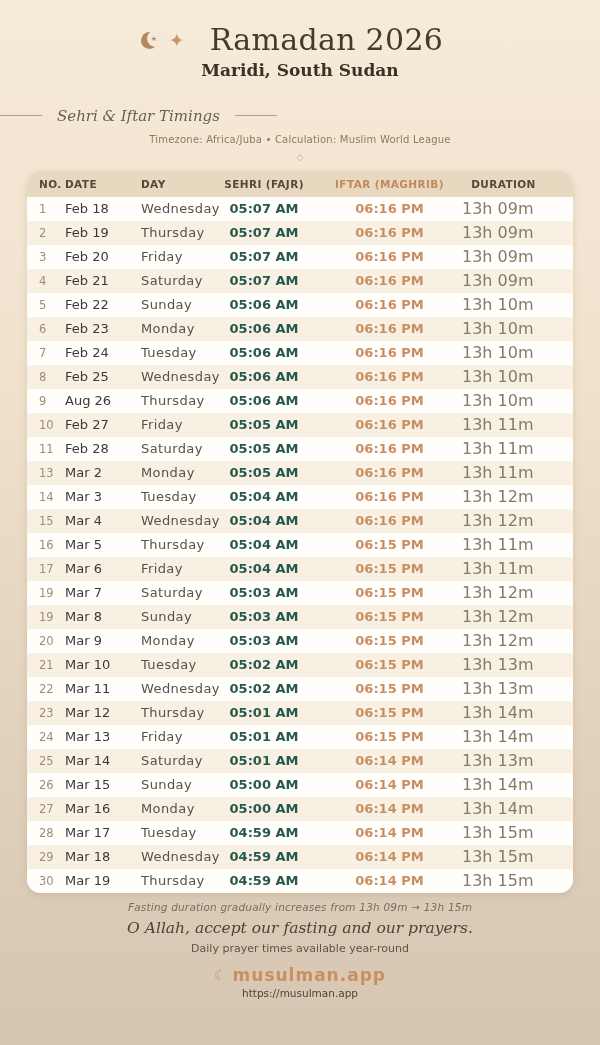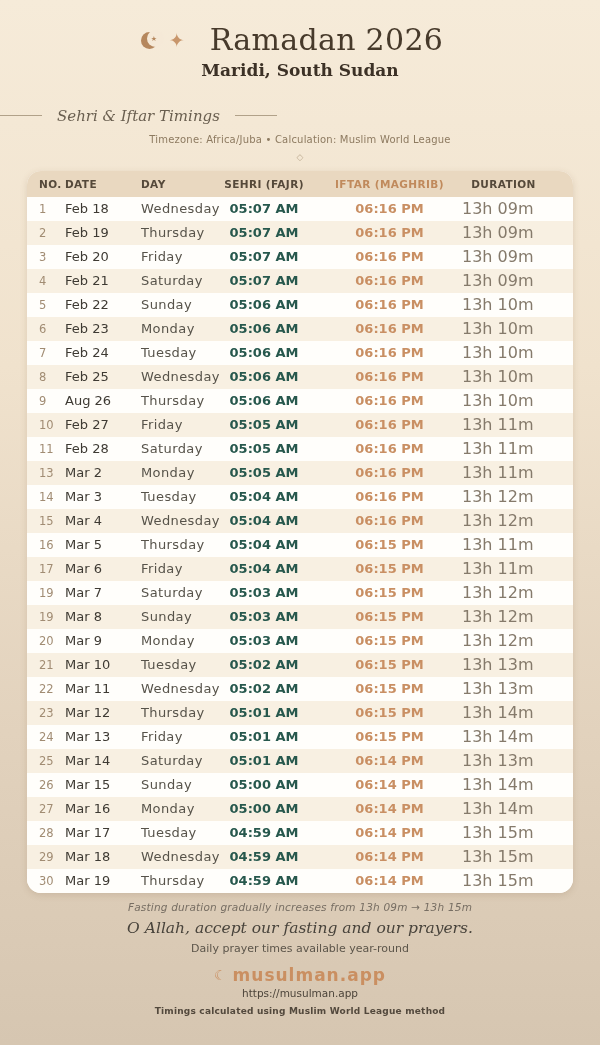--- a/index.html
+++ b/index.html
@@ -341,16 +341,15 @@
 
   <div class="ftr">
     <div class="note">Fasting duration gradually increases from 13h 09m → 13h 15m</div>
     <div class="dua">O Allah, accept our fasting and our prayers.</div>
     <div class="avail">Daily prayer times available year-round</div>
     <div class="brand">
       <span class="bmoon">☾</span>
       <span>musulman.app</span>
     </div>
     <div class="url">https://musulman.app</div>
-    <div class="method">Timings calculated using Muslim World League method</div>
   </div>
 
 </div>
 
 </body></html>

